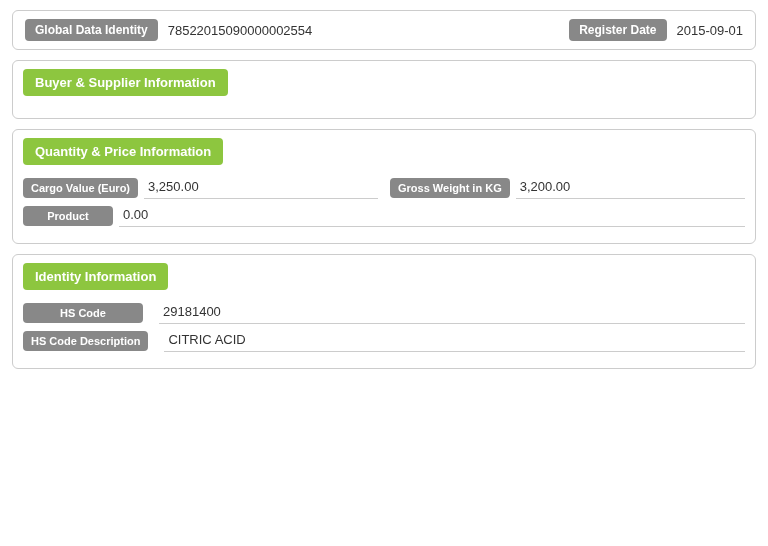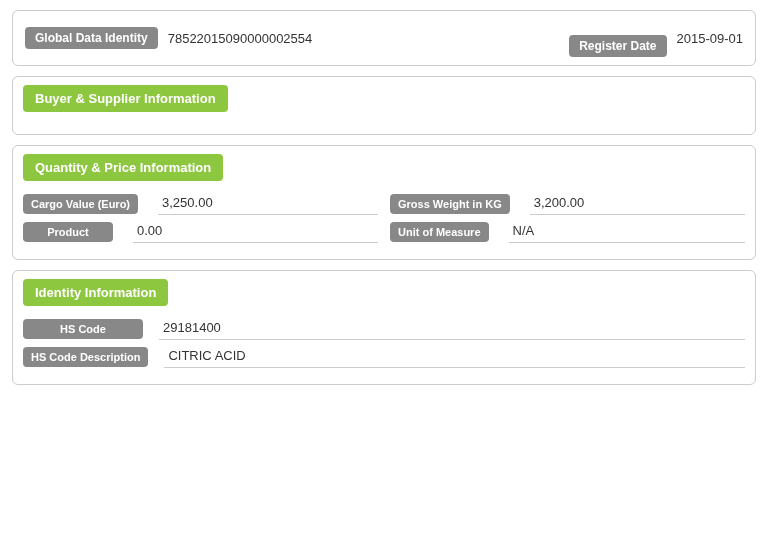--- a/index.html
+++ b/index.html
@@ -42,21 +42,20 @@
       flex: 1;
     }
     .identity-bar .register-label {
       background: #888;
       color: #fff;
       padding: 4px 10px;
       border-radius: 4px;
       font-size: 12px;
       font-weight: bold;
       white-space: nowrap;
-      margin-top: 16px;
     }
     .identity-bar .register-value {
       font-size: 13px;
       color: #333;
     }
 
     
     .section-card {
       border: 1px solid #ccc;
       border-radius: 6px;
@@ -83,21 +82,21 @@
     
     .field-row {
       display: flex;
       gap: 12px;
       margin-bottom: 6px;
     }
 
     .field-group {
       display: flex;
       align-items: center;
-      gap: 20px;
+      gap: 6px;
       flex: 1;
     }
 
     .field-group .label {
       background: #888;
       color: #fff;
       padding: 4px 8px;
       border-radius: 4px;
       font-size: 11px;
       font-weight: bold;
@@ -173,24 +172,20 @@
         <div class="field-group">
           <span class="label">Gross Weight in KG</span>
           <span class="value">3,200.00</span>
         </div>
       </div>
       <div class="field-row">
         <div class="field-group">
           <span class="label">Product</span>
           <span class="value">0.00</span>
         </div>
-        <div class="field-group">
-          <span class="label">Unit of Measure</span>
-          <span class="value">N/A</span>
-        </div>
       </div>
     </div>
   </div>
 
   <div class="section-card">
     <div class="section-header">Identity Information</div>
     <div class="section-body">
       <div class="field-group-full">
         <span class="label">HS Code</span>
         <span class="value">29181400</span>

